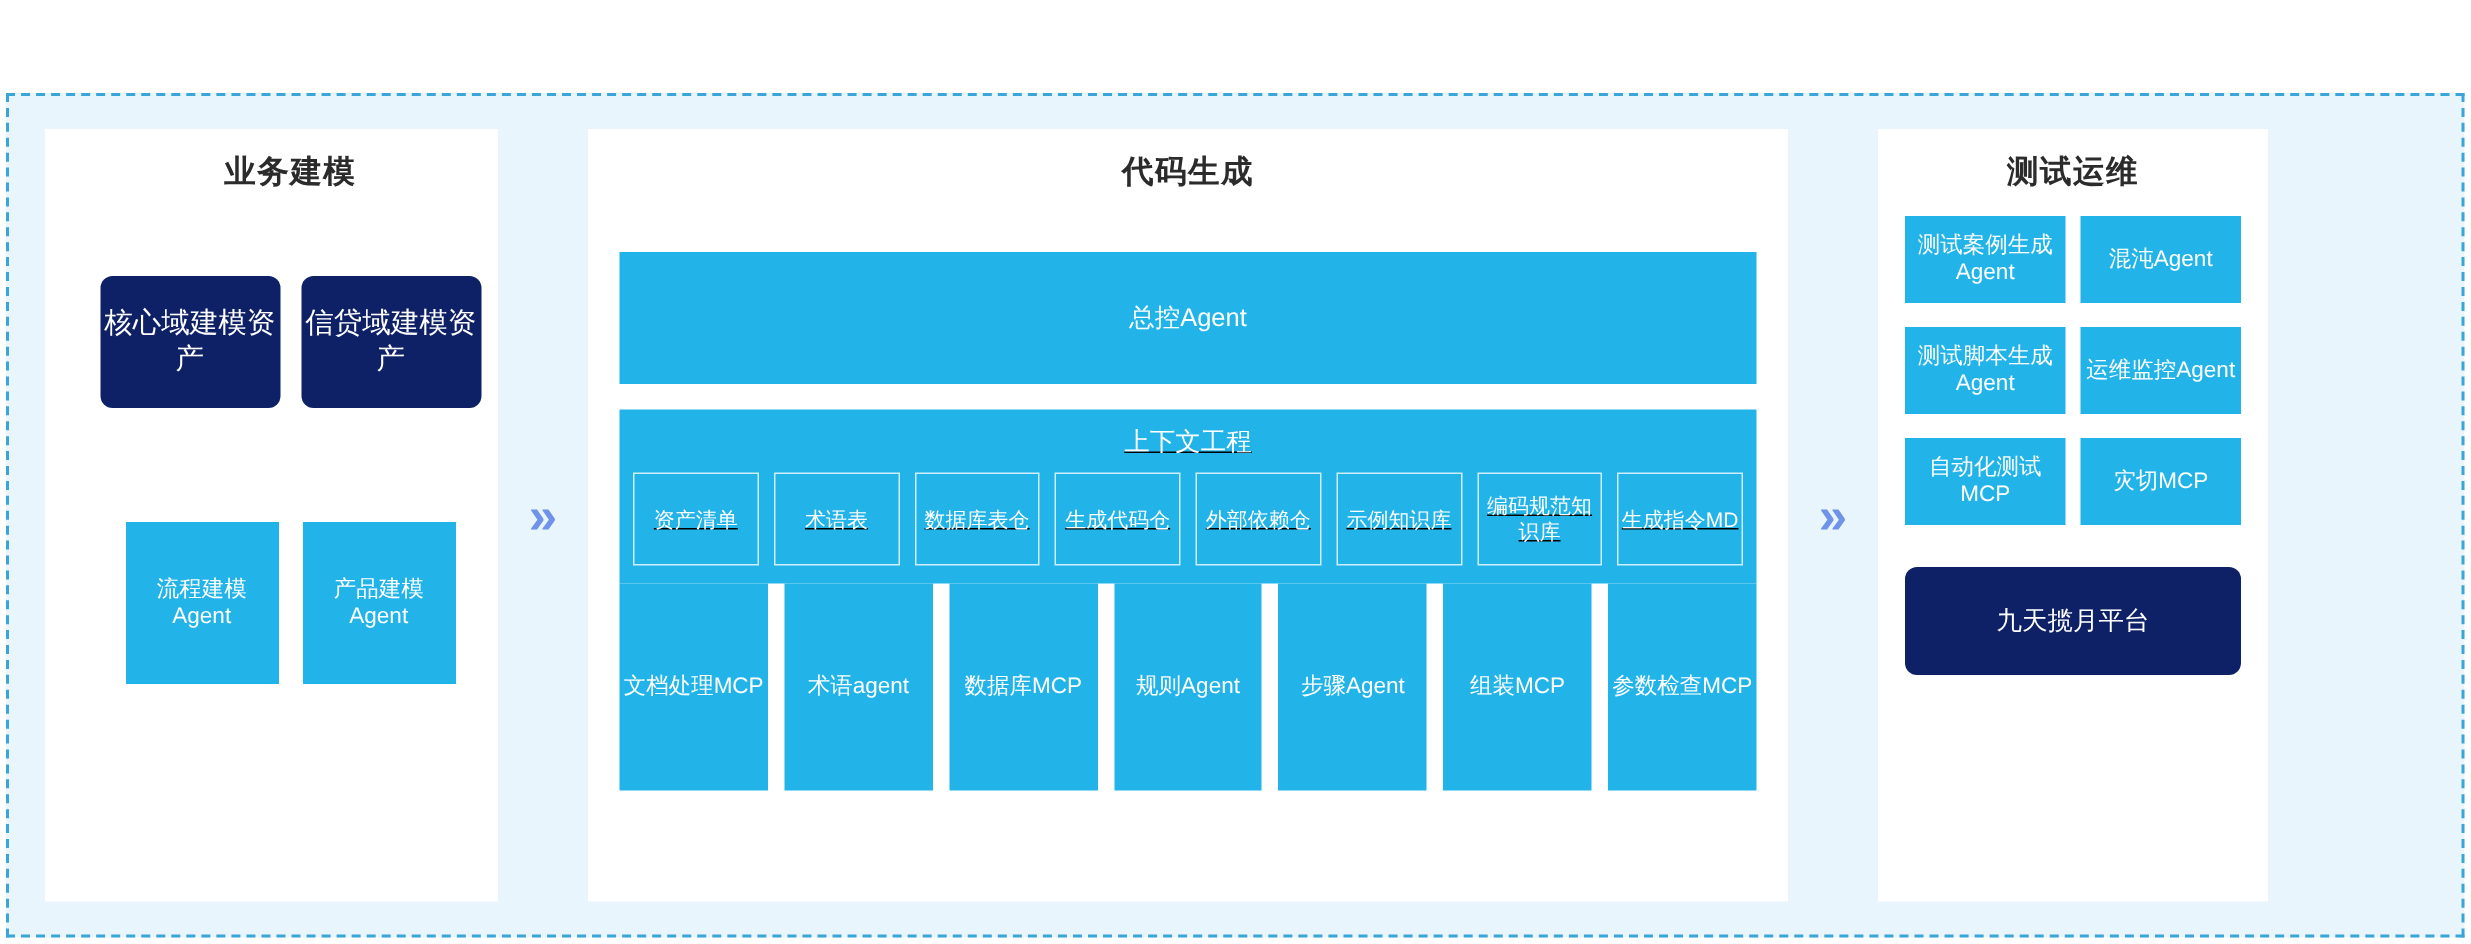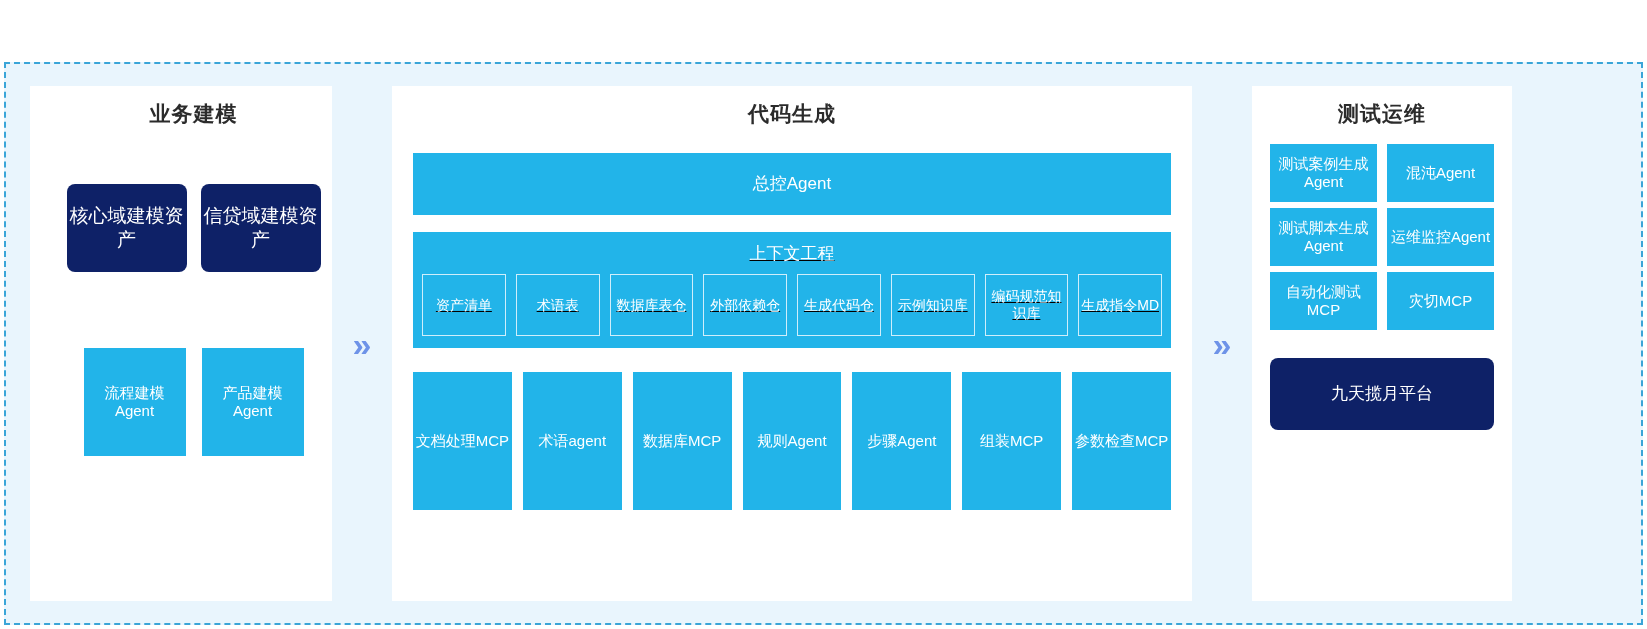--- a/index.html
+++ b/index.html
@@ -141,22 +141,22 @@
   .left-agents .cyan { width: 102px; height: 108px; }
 
   
   .mid-inner {
     padding: 0 21px 0 21px;
     display: flex;
     flex-direction: column;
     height: 100%;
   }
   .master-agent {
-    margin-top: 25px;
-    height: 62px;
+    margin-top: 40px;
+    height: 88px;
     font-size: 17px;
   }
   .context-block {
     margin-top: 17px;
     background: #22b4e9;
     padding: 10px 9px 12px 9px;
     text-decoration: underline;
   }
   .context-title {
     color: #ffffff;
@@ -175,41 +175,41 @@
     color: #ffffff;
     display: flex;
     align-items: center;
     justify-content: center;
     text-align: center;
     font-size: 14px;
     line-height: 1.2;
     padding: 2px 1px;
   }
   .tool-row {
-    margin-top: 24px;
+    margin-top: 0;
     display: flex;
     gap: 11px;
   }
   .tool-row .cyan {
     flex: 1 1 0;
     height: 138px;
     font-size: 15px;
   }
 
   
   .right-inner {
     padding: 0 18px;
     display: flex;
     flex-direction: column;
   }
   .right-grid {
     margin-top: 16px;
     display: grid;
     grid-template-columns: 1fr 1fr;
-    gap: 6px 10px;
+    gap: 16px 10px;
   }
   .right-grid .cyan { height: 58px; font-size: 15px; }
   .platform-box {
     margin-top: 28px;
     height: 72px;
     font-size: 17px;
     border-radius: 8px;
   }
 </style>
 </head>
@@ -245,22 +245,22 @@
         <div class="mid-inner">
 
           <div class="cyan master-agent">总控Agent</div>
 
           <div class="context-block">
             <div class="context-title">上下文工程</div>
             <div class="context-items">
               <div class="ctx-item">资产清单</div>
               <div class="ctx-item">术语表</div>
               <div class="ctx-item">数据库表仓</div>
+              <div class="ctx-item">生成代码仓</div>
               <div class="ctx-item">外部依赖仓</div>
-              <div class="ctx-item">生成代码仓</div>
               <div class="ctx-item">示例知识库</div>
               <div class="ctx-item">编码规范知识库</div>
               <div class="ctx-item">生成指令MD</div>
             </div>
           </div>
 
           <div class="tool-row">
             <div class="cyan">文档处理MCP</div>
             <div class="cyan">术语agent</div>
             <div class="cyan">数据库MCP</div>

